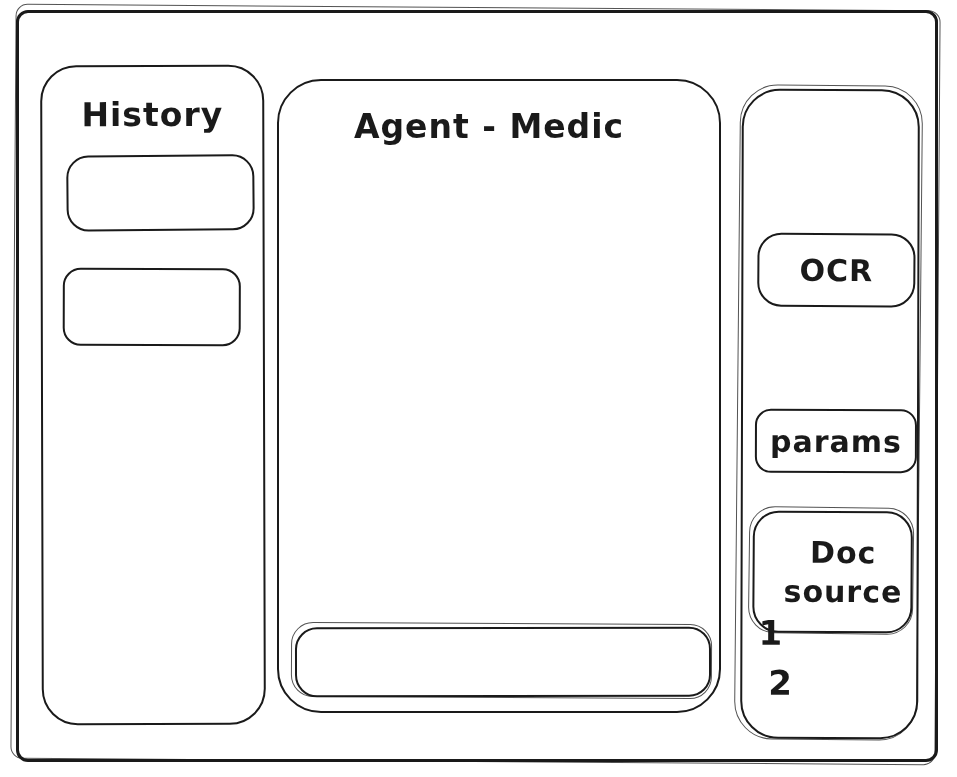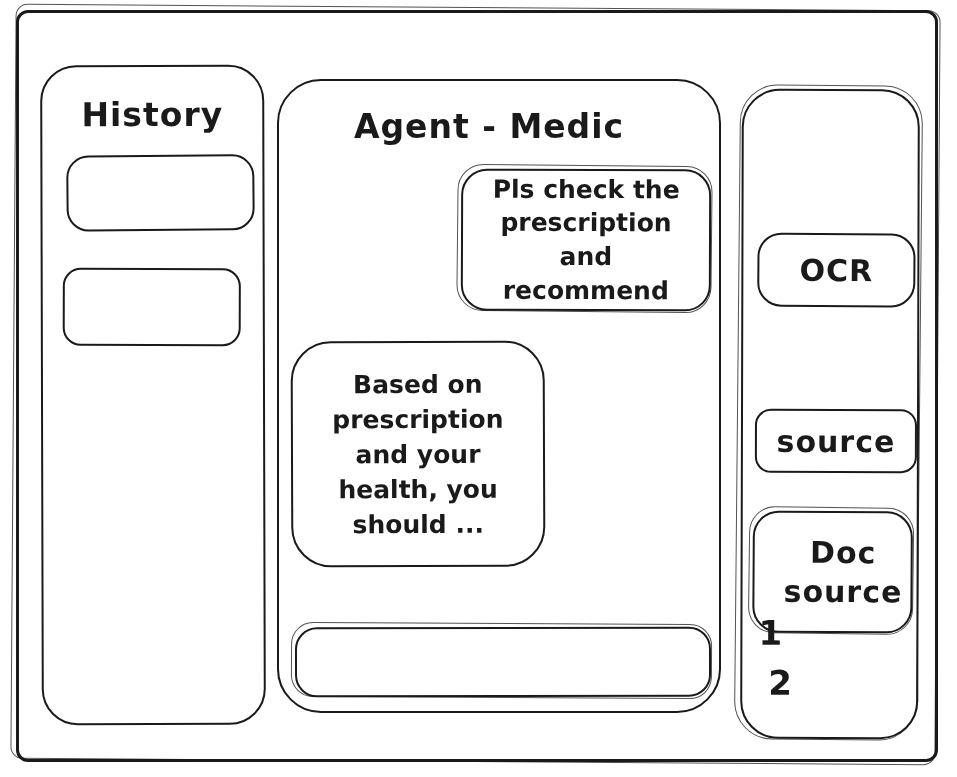--- a/index.html
+++ b/index.html
@@ -190,39 +190,33 @@
 
     <div class="hand history-panel">
       <div class="history-title">History</div>
       <div class="hand history-item-1"></div>
       <div class="hand history-item-2"></div>
     </div>
 
     <div class="hand chat-panel">
       <div class="chat-title">Agent - Medic</div>
 
-      <div class="hand double center-flex user-bubble">
-        <span>Pls check the prescription and recommend</span>
-      </div>
-
-      <div class="hand center-flex assistant-bubble">
-        <span>Based on prescription and your health, you should ...</span>
-      </div>
+
 
       <div class="hand double input-bar">
         <input class="input-field" placeholder="" style="">
       </div>
     </div>
 
     <div class="hand double tools-panel">
       <div class="hand center-flex tool-button ocr-button">
         <span>OCR</span>
       </div>
       <div class="hand center-flex tool-button params-button">
-        <span>source</span>
+        <span>params</span>
       </div>
       <div class="hand double center-flex tool-button doc-source-button">
         <span>Doc source</span>
       </div>
       <div class="annotation annotation-1">1</div>
       <div class="annotation annotation-2">2</div>
     </div>
 
   </div>
 </div>

